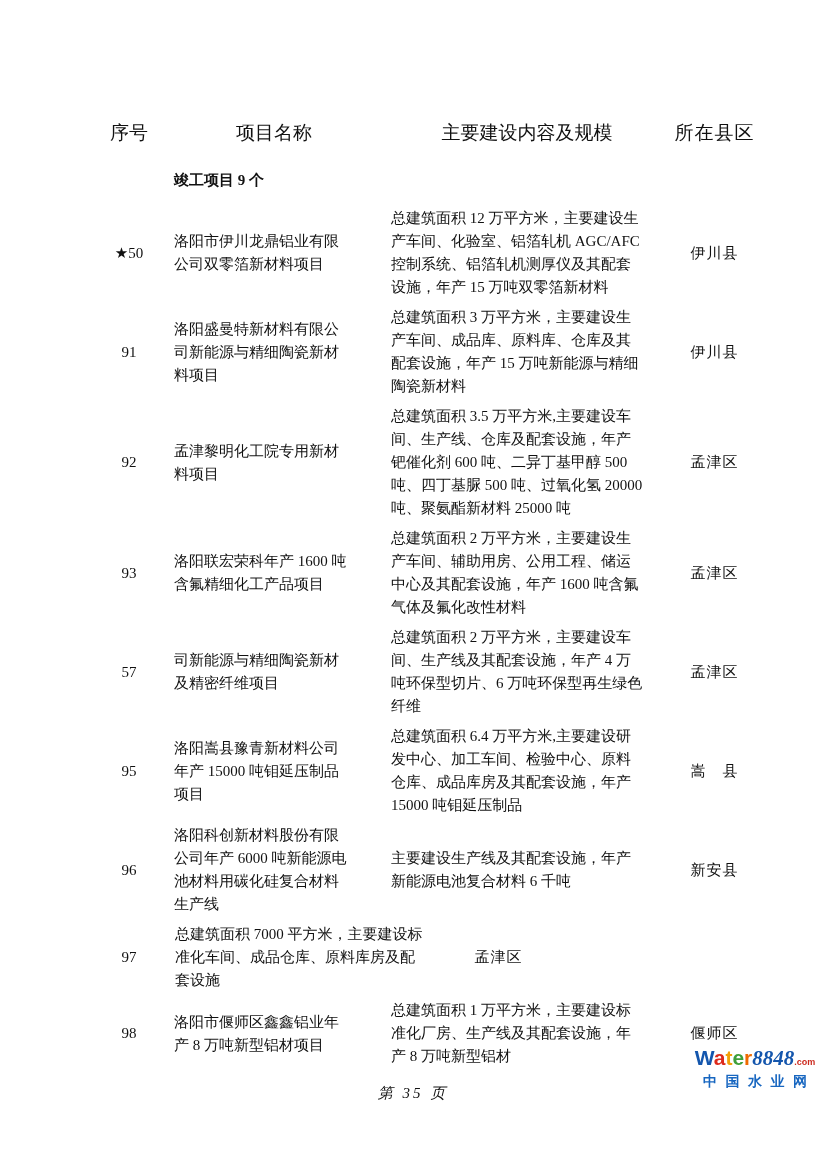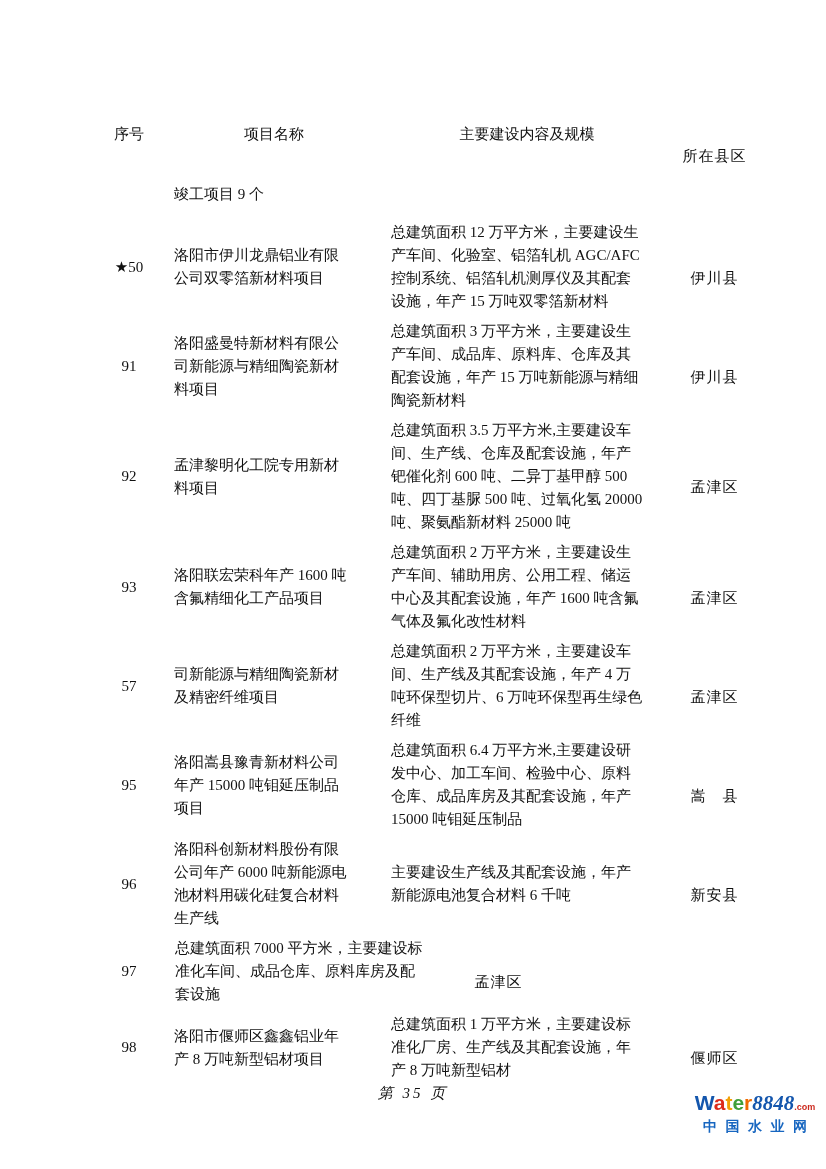--- a/index.html
+++ b/index.html
@@ -9,42 +9,42 @@
     background:#ffffff;
     font-family:"Liberation Serif","DejaVu Serif",serif;
     color:#111111;
     overflow:hidden;
   }
   .content{
     position:absolute;
     left:100px;top:124px;
     width:662px;
   }
-  .thead{display:flex;align-items:flex-start;line-height:20px;font-size:15px;}
+  .thead{display:flex;align-items:flex-end;line-height:20px;font-size:19px;font-family:Liberation Mono, monospace;}
   .col-num{width:58px;text-align:center;flex:none;}
   .col-name{width:200px;margin-left:16px;flex:none;white-space:pre-line;}
   .col-content{width:272px;margin-left:17px;flex:none;white-space:pre-line;}
-  .col-county{width:103px;text-align:center;flex:none;letter-spacing:1px;margin-top:22px;}
+  .col-county{width:103px;text-align:center;flex:none;letter-spacing:1px;}
   .section-title{
-    margin-top:18px;margin-left:74px;
-    font-weight:normal;font-size:15px;line-height:20px;
+    margin-top:26px;margin-left:74px;
+    font-weight:bold;font-size:15px;line-height:20px;
   }
   .rows{margin-top:17px;}
   .row{
     display:flex;align-items:center;
     font-size:15px;line-height:23px;
     margin-bottom:7px;
   }
   .row .col-num{font-size:15px;}
   .footer{
     position:absolute;left:0;top:1084px;width:826px;
     text-align:center;font-size:15px;letter-spacing:3px;font-style:italic;
   }
   .logo{
-    position:absolute;right:5px;top:1092px;width:132px;
+    position:absolute;right:5px;top:1047px;width:132px;
     text-align:center;
     font-family:"Liberation Sans","DejaVu Sans",sans-serif;
     line-height:1;
     cursor:pointer;
   }
   .logo-line1{white-space:nowrap;}
   .logo-water{font-weight:bold;font-size:21px;letter-spacing:0px;}
   .lw0{color:#1456ad;} .lw1{color:#dd2a1b;} .lw2{color:#f2a007;}
   .lw3{color:#3f9f3a;} .lw4{color:#ef6a00;}
   .logo-8848{

